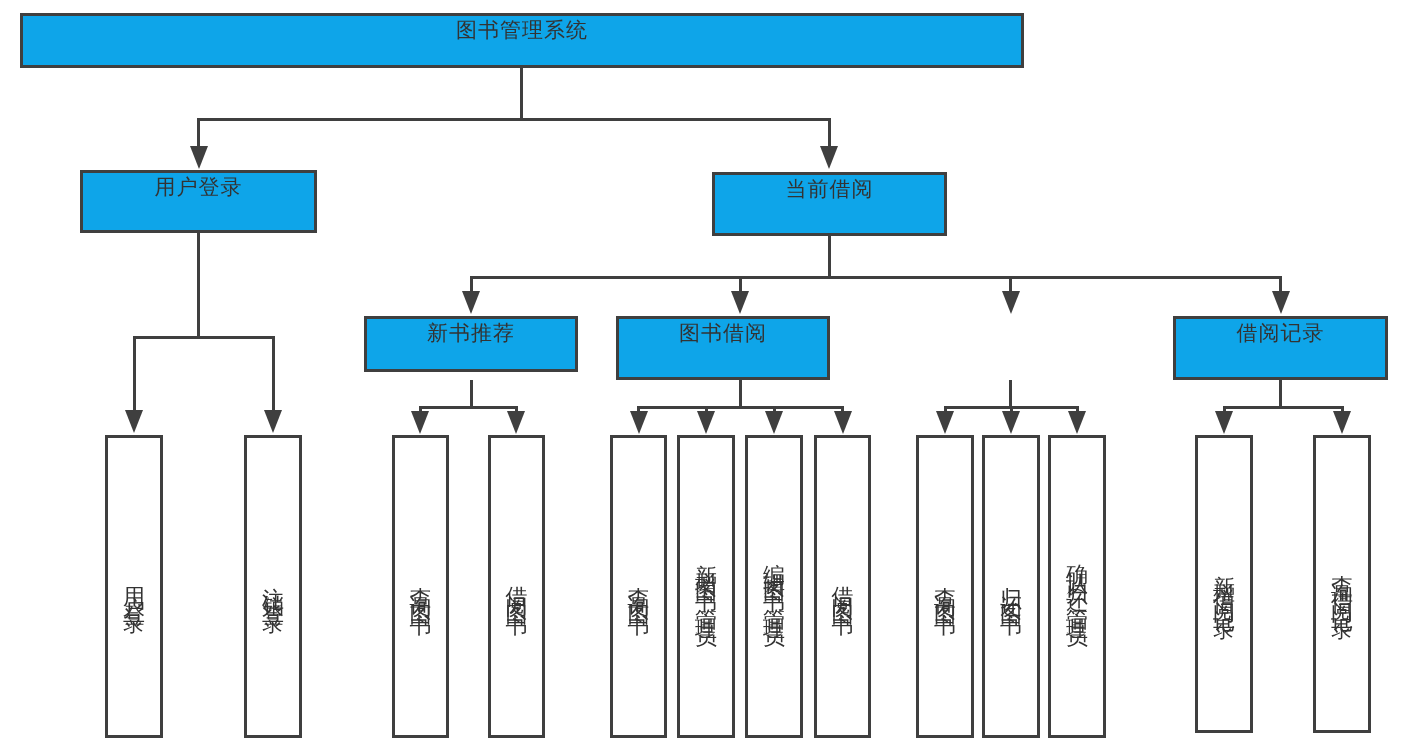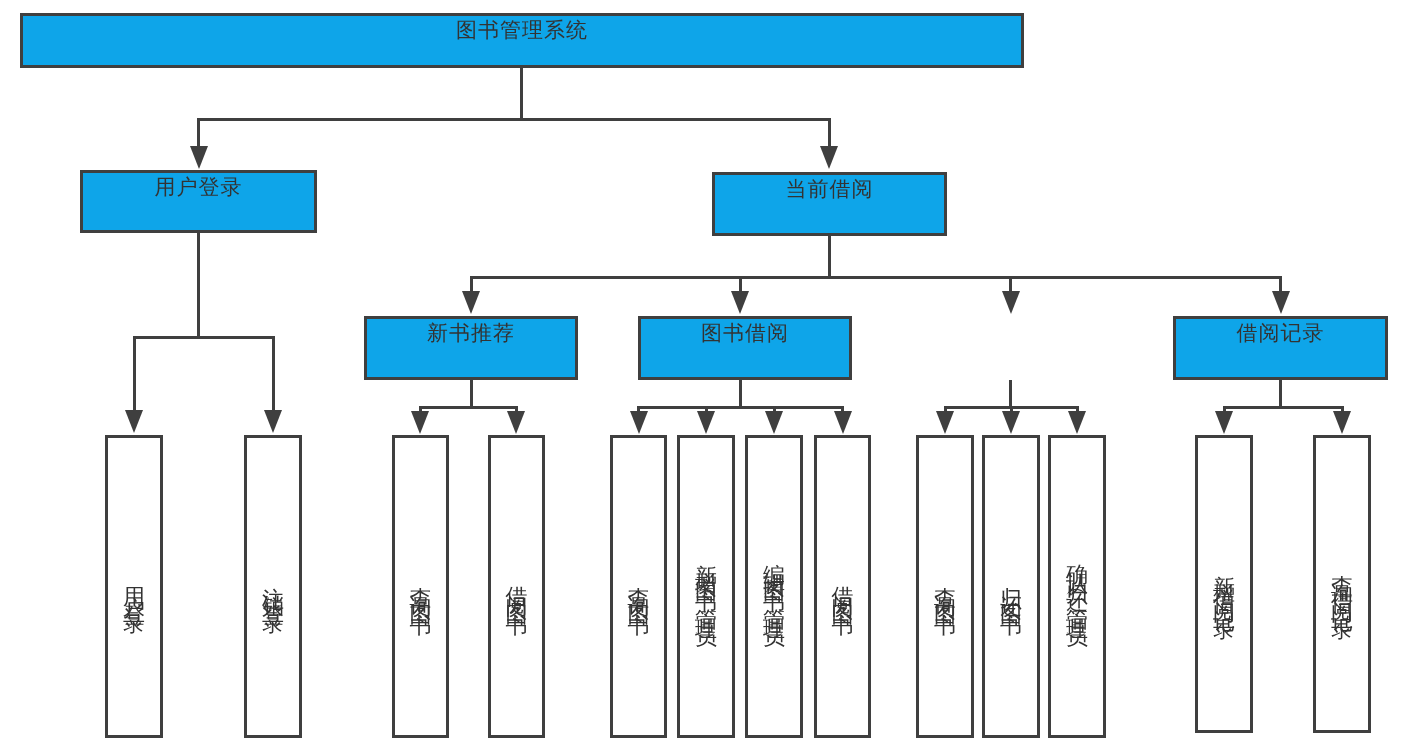--- a/index.html
+++ b/index.html
@@ -98,24 +98,24 @@
   <div class="hl" style="left:470px; top:276px; width:811px;"></div>
   <div class="vl" style="left:470px;  top:276px; height:17px;"></div>
   <div class="ah" style="left:462px;  top:291px;"></div>
   <div class="vl" style="left:739px;  top:276px; height:17px;"></div>
   <div class="ah" style="left:731px;  top:291px;"></div>
   <div class="vl" style="left:1009px; top:276px; height:17px;"></div>
   <div class="ah" style="left:1002px; top:291px;"></div>
   <div class="vl" style="left:1279px; top:276px; height:17px;"></div>
   <div class="ah" style="left:1272px; top:291px;"></div>
 
-  <div class="box" style="left:364px;  top:316px; width:214px; height:64px;">
+  <div class="box" style="left:364px;  top:316px; width:214px; height:56px;">
     <span class="lbl">新书推荐</span>
   </div>
-  <div class="box" style="left:638px;  top:316px; width:214px; height:64px;">
+  <div class="box" style="left:616px;  top:316px; width:214px; height:64px;">
     <span class="lbl">图书借阅</span>
   </div>
   <div class="box" style="left:1173px; top:316px; width:215px; height:64px;">
     <span class="lbl">借阅记录</span>
   </div>
 
   <div class="vl" style="left:470px; top:380px; height:28px;"></div>
   <div class="hl" style="left:419px; top:406px; width:99px;"></div>
   <div class="vl" style="left:419px; top:406px; height:8px;"></div>
   <div class="ah" style="left:411px; top:411px;"></div>

